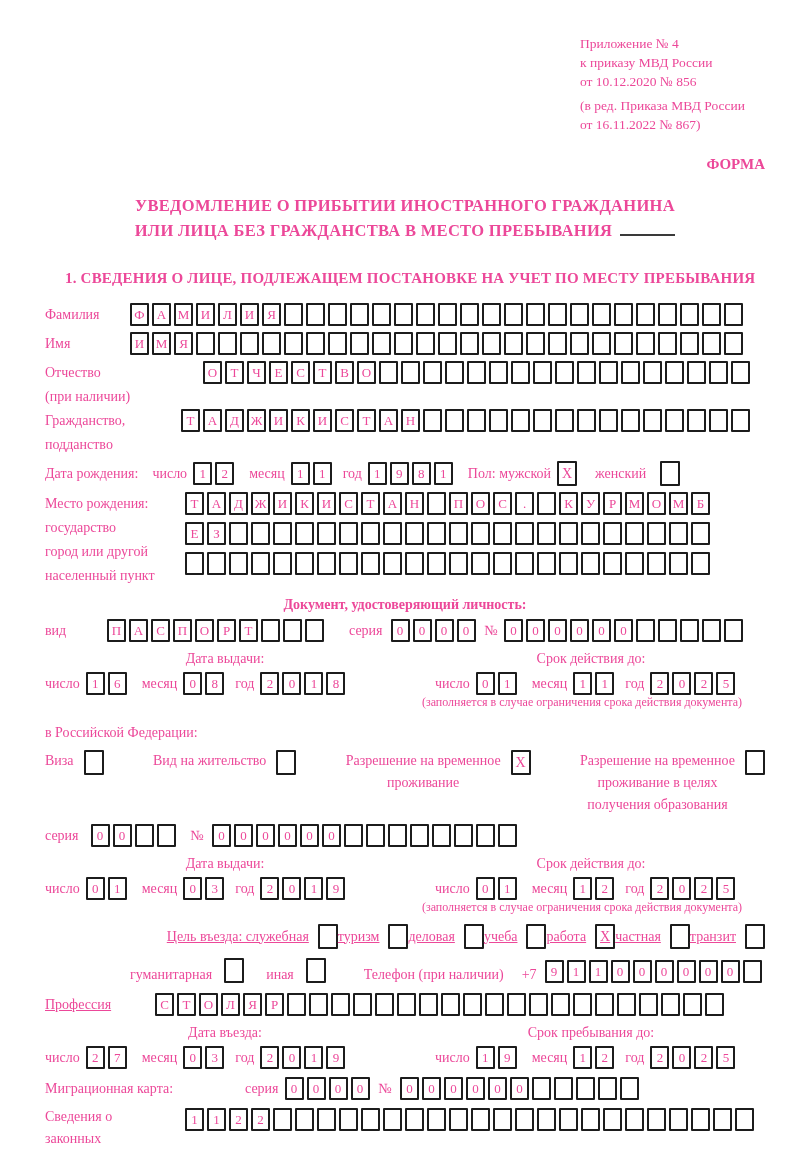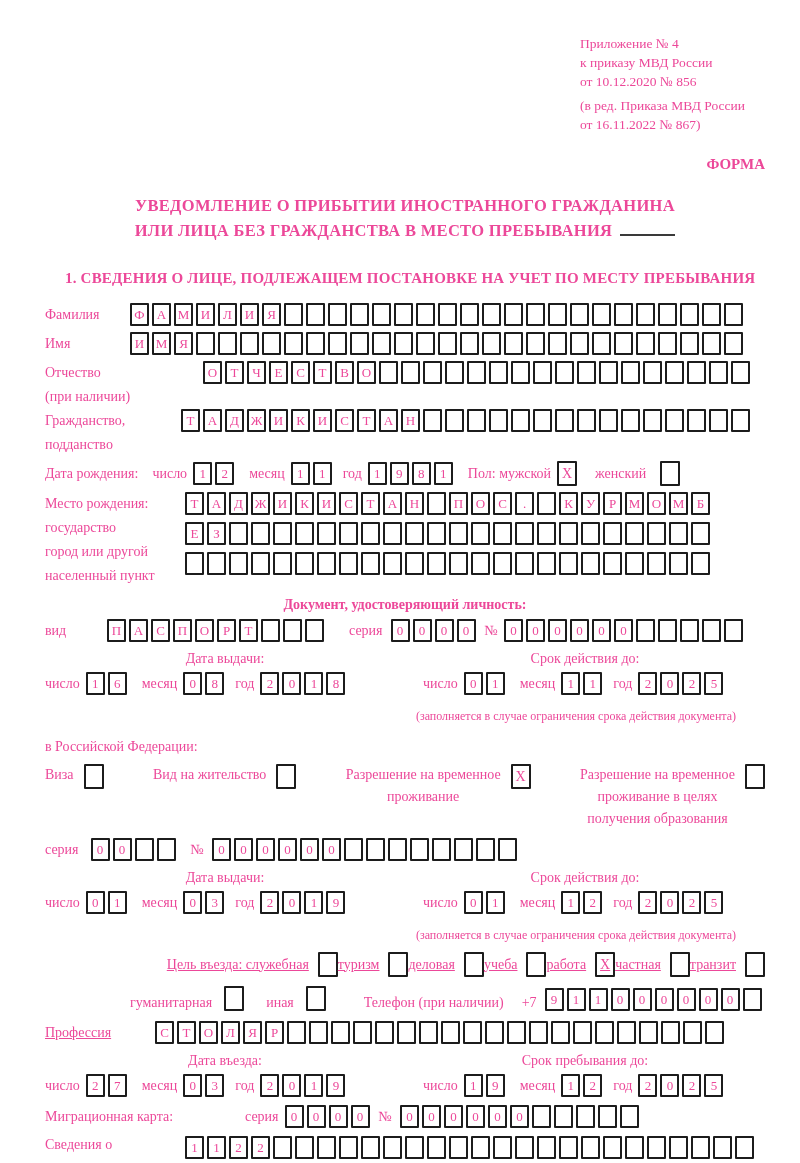--- a/index.html
+++ b/index.html
@@ -55,26 +55,26 @@
   .mt4  { margin-top: 4px; }
   .mb7  { margin-bottom: 7px; }
   .ml6  { margin-left: 6px; }
   .ml8  { margin-left: 8px; }
   .ml10 { margin-left: 6px; }
   .ml12 { margin-left: 12px; }
   .ml14 { margin-left: 14px; }
   .ml18 { margin-left: 18px; }
   .ml22 { margin-left: 22px; }
   .doc-head { margin: 9px 0 6px 0; text-align: center; font-weight: bold; font-size: 14px; }
-  .dates { display: flex; margin-top: 9px; font-size: 14px; }
+  .dates { display: flex; margin-top: 9px; font-size: 14px; gap: 12px; }
   .dc1 { flex: 0 0 360px; }
   .dc2 { flex: 1; }
   .dhead { text-align: center; margin-bottom: 5px; }
   .drow { display: flex; align-items: center; }
-  .dnote { margin-top: 14px; font-size: 12px; text-align: center; margin-left: -18px; }
+  .dnote { margin-top: 0; font-size: 12px; text-align: center; margin-left: -18px; }
   .paratext { margin-top: 10px; font-size: 14px; line-height: 25px; }
   .optrow { display: flex; justify-content: space-between; align-items: flex-start; margin-top: 5px; font-size: 14px; }
   .opt { display: flex; align-items: flex-start; }
   .optlbl { text-align: center; line-height: 22px; }
   .opt .cbox { margin-left: 10px; margin-top: 0px; }
   .purposerow { display: flex; justify-content: flex-end; align-items: center; margin-top: 9px; font-size: 14px; text-decoration: underline; }
   .purpose-item { display: flex; align-items: center; }
   .purpose-item .cbox { margin-left: 9px; }
   .humrow { display: flex; align-items: flex-end; margin-top: 9px; margin-left: 85px; font-size: 14px; }
 </style>

